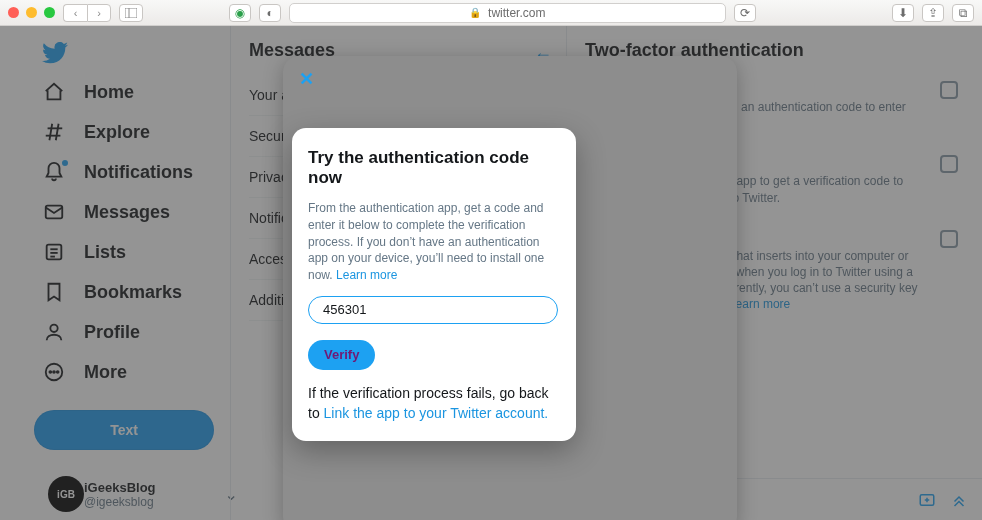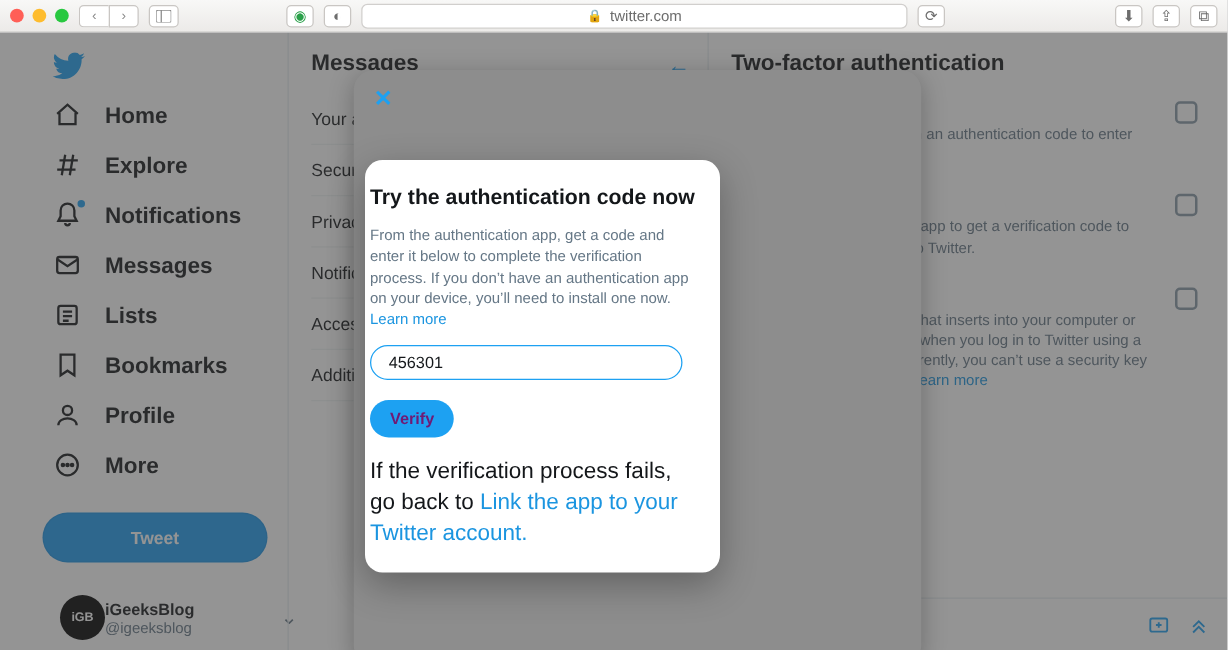--- a/index.html
+++ b/index.html
@@ -42,29 +42,29 @@
   .optt{font-size:14px; font-weight:700; color:#14171a; margin-bottom:4px;}
   .optd{font-size:12px; color:#657786; line-height:1.35;}
   .optd a{color:#1b95e0; text-decoration:none;}
   .chk{position:absolute; right:6px; top:2px; width:18px;height:18px; border:2px solid #8899a6; border-radius:4px;}
   .msgbar{position:absolute; bottom:0; left:0; right:0; height:42px; border-top:1px solid #e6ecf0; display:flex; align-items:center; padding:0 14px; font-size:18px; font-weight:800; color:#14171a;}
   .msgbar .micon{margin-left:auto; display:flex; gap:14px; color:#1da1f2; font-size:16px;}
   
   .shade{position:absolute; inset:0; background:rgba(60,60,60,0.55);}
   .sheet{position:absolute; top:30px; left:283px; width:454px; height:476px; background:#8d8d8d; border-radius:16px; box-shadow:0 4px 20px rgba(0,0,0,0.25);}
   .sheet-x{position:absolute; top:12px; left:16px; color:#1da1f2; font-size:18px; font-weight:700; cursor:pointer;}
-  .modal{position:absolute; top:102px; left:292px; width:284px; background:#fff; border-radius:14px; padding:20px 18px 18px 4px; box-shadow:0 10px 30px rgba(0,0,0,0.3);}
+  .modal{position:absolute; top:102px; left:292px; width:284px; background:#fff; border-radius:14px; padding:20px 18px 18px 16px; box-shadow:0 10px 30px rgba(0,0,0,0.3);}
   
   .modal{width:284px;}
   .modal h3{font-size:17px; font-weight:800; color:#14171a; margin-bottom:12px;}
   .modal p{font-size:12px; color:#657786; line-height:1.4; margin-bottom:12px;}
   .modal a{color:#1b95e0; text-decoration:none;}
   .code{width:250px; height:28px; border:1px solid #1da1f2; border-radius:999px; outline:none; padding:0 14px; font-size:13px; color:#14171a; margin-bottom:16px;}
   .verify{height:30px; padding:0 16px; border-radius:999px; background:#1da1f2; color:#701a75; font-size:13px; font-weight:700; border:none; cursor:pointer; margin-bottom:14px;}
-  .fail{font-size:18px; color:#14171a; line-height:1.4;}
+  .fail{font-size:14px; color:#14171a; line-height:1.4;}
   svg{display:block;}
 </style>
 </head>
 <body>
 
 <div class="chrome">
   <div class="traffic">
     <div class="dot red"></div>
     <div class="dot yel"></div>
     <div class="dot grn"></div>
@@ -175,21 +175,21 @@
               <circle cx="12" cy="12" r="9"></circle>
               <circle cx="8" cy="12" r="1" fill="#14171a"></circle>
               <circle cx="12" cy="12" r="1" fill="#14171a"></circle>
               <circle cx="16" cy="12" r="1" fill="#14171a"></circle>
             </svg>
           </span>
           <span>More</span>
         </li>
     </ul>
     <div class="tweet-btn">
-        <span>Tweet</span>
+        <span>Text</span>
       </div>
 
     <div class="account">
       <div class="avatar">
           <span>iGB</span>
         </div>
       <div>
         <div class="accname">
             <span>iGeeksBlog</span>
             <span></span>

